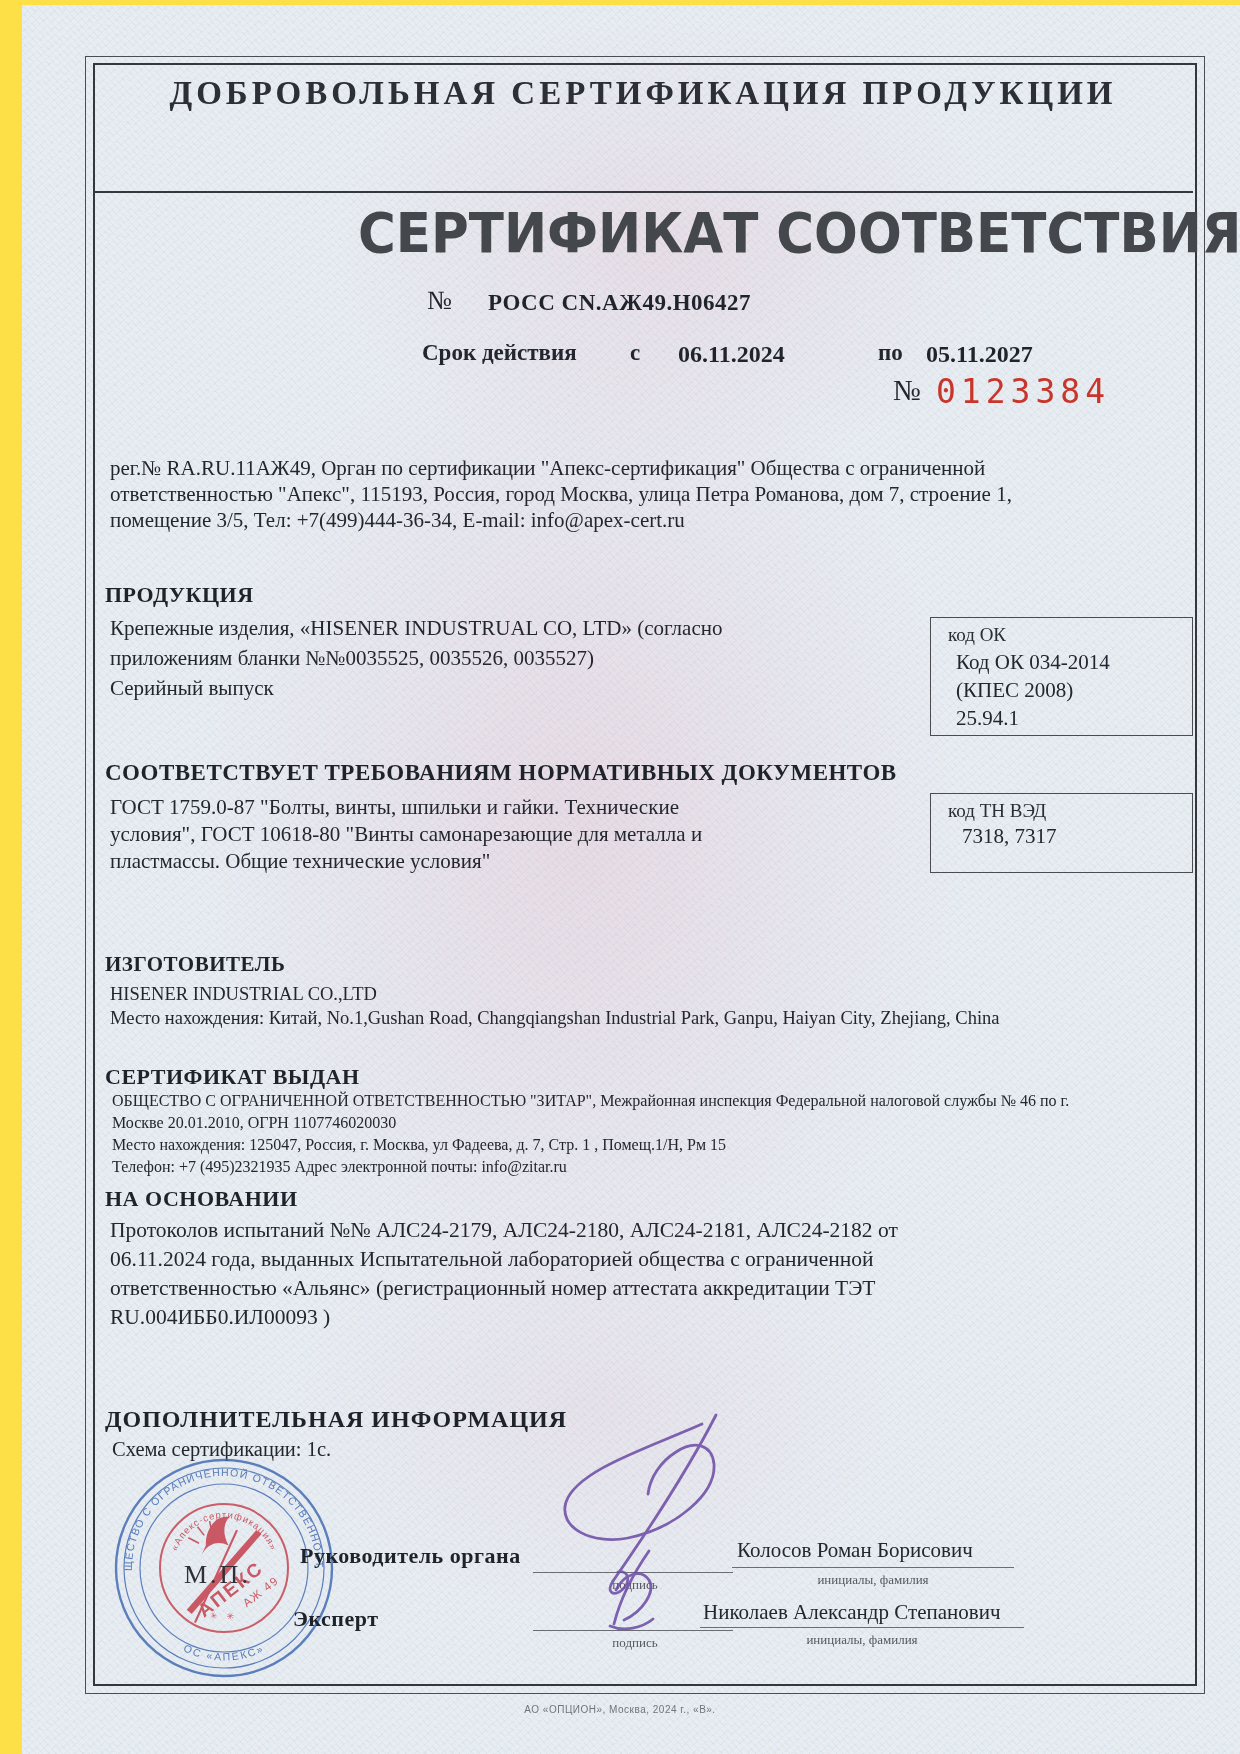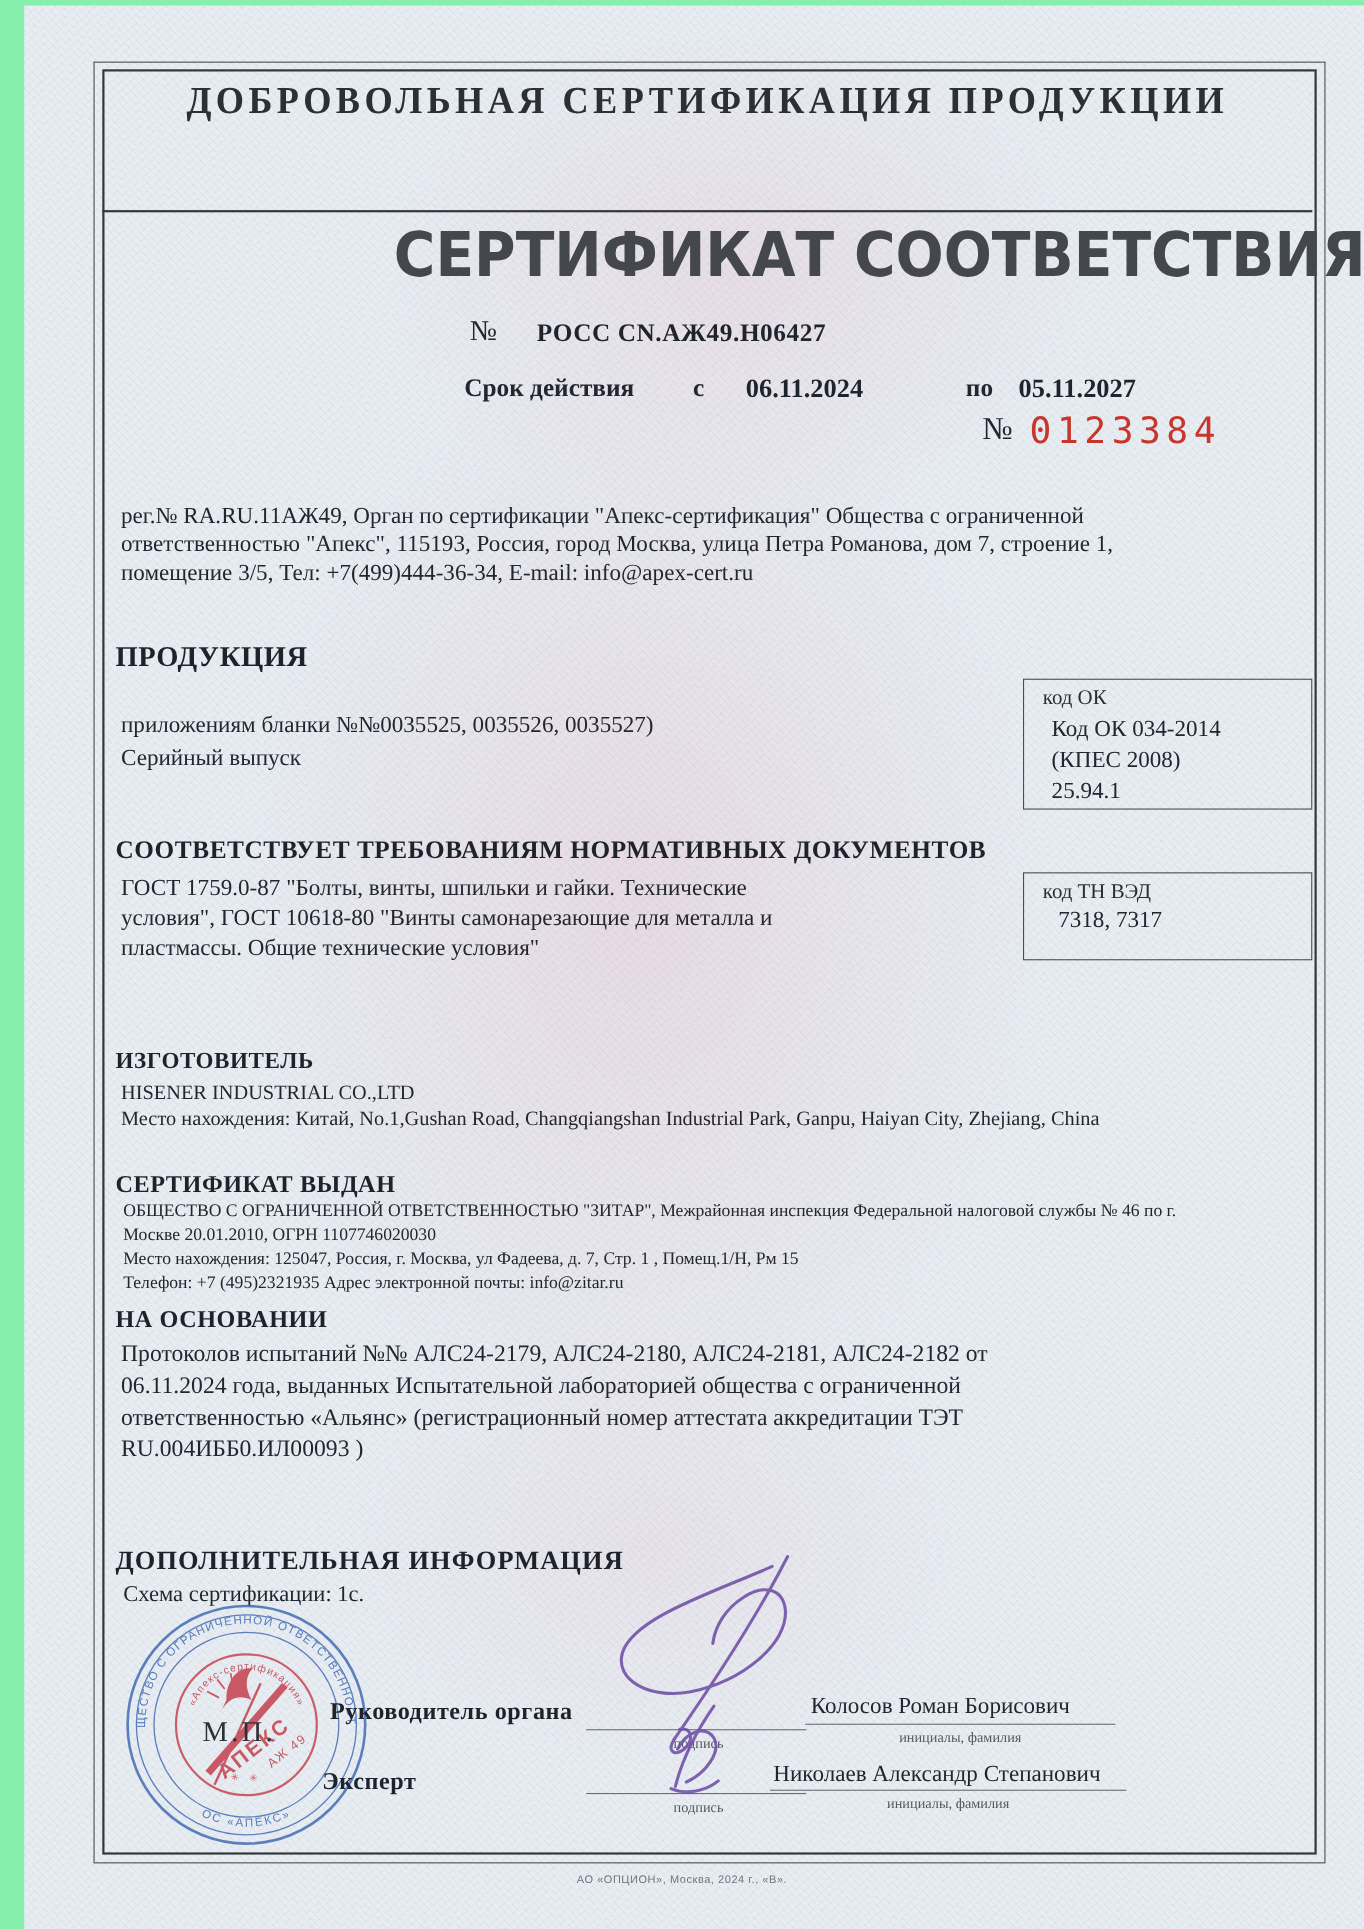--- a/index.html
+++ b/index.html
@@ -1,16 +1,16 @@
 <!DOCTYPE html>
 <html><head>
 <meta charset="utf-8">
 <style>
   html,body{margin:0;padding:0;background:#ffffff;}
-  #page{position:relative;width:1240px;height:1754px;background:#86efac;overflow:hidden;
+  #page{position:relative;width:1240px;height:1754px;background:#fde047;overflow:hidden;
         font-family:"Liberation Serif",serif;color:#252a33;}
   .paper{position:absolute;left:22px;top:5px;width:1218px;height:1749px;
     background:
       radial-gradient(ellipse 520px 720px at 46% 47%, rgba(230,193,209,.42), rgba(230,193,209,0) 72%),
       radial-gradient(ellipse 470px 330px at 53% 14%, rgba(230,193,209,.36), rgba(230,193,209,0) 70%),
       radial-gradient(ellipse 420px 300px at 47% 80%, rgba(230,193,209,.25), rgba(230,193,209,0) 70%),
       #e8edf2;}
   .texture{position:absolute;left:22px;top:5px;width:1218px;height:1749px;
     background-image:
       repeating-linear-gradient(48deg, rgba(145,175,205,.10) 0 1px, transparent 1px 5px),
@@ -57,21 +57,22 @@
   <div class="t serif" style="left:878px;top:340px;font-size:23px;font-weight:bold;color:#23262e;">по</div>
   <div class="t serif" style="left:926px;top:341px;font-size:24px;font-weight:bold;color:#1f232b;">05.11.2027</div>
 
   <div class="t serif" style="left:893px;top:374px;font-size:29px;color:#23262e;">№</div>
   <div class="t" style="left:936px;top:372px;font-family:'DejaVu Sans Mono',monospace;font-size:33px;letter-spacing:5px;color:#c8352b;">0123384</div>
 
   <div class="t bodytxt" style="left:110px;top:456px;">рег.№ RA.RU.11АЖ49, Орган по сертификации "Апекс-сертификация" Общества с ограниченной</div>
   <div class="t bodytxt" style="left:110px;top:482px;">ответственностью "Апекс", 115193, Россия, город Москва, улица Петра Романова, дом 7, строение 1,</div>
   <div class="t bodytxt" style="left:110px;top:508px;">помещение 3/5, Тел: +7(499)444-36-34, E-mail: info@apex-cert.ru</div>
 
-  <div class="t heading" style="left:105px;top:582px;font-size:26px;">ПРОДУКЦИЯ</div>
+  <div class="t heading" style="left:105px;top:582px;font-size:22px;">ПРОДУКЦИЯ</div>
+  <div class="t bodytxt" style="left:110px;top:616px;">Крепежные изделия, «HISENER INDUSTRUAL CO, LTD» (согласно</div>
   <div class="t bodytxt" style="left:110px;top:646px;">приложениям бланки №№0035525, 0035526, 0035527)</div>
   <div class="t bodytxt" style="left:110px;top:676px;">Серийный выпуск</div>
 
   <div class="box" style="left:930px;top:617px;width:261px;height:117px;"></div>
   <div class="t serif" style="left:948px;top:624px;font-size:19px;color:#2a2d34;">код ОК</div>
   <div class="t bodytxt" style="left:956px;top:650px;">Код ОК 034-2014</div>
   <div class="t bodytxt" style="left:956px;top:678px;">(КПЕС 2008)</div>
   <div class="t bodytxt" style="left:956px;top:706px;">25.94.1</div>
 
   <div class="t heading" style="left:105px;top:760px;font-size:23px;">СООТВЕТСТВУЕТ ТРЕБОВАНИЯМ НОРМАТИВНЫХ ДОКУМЕНТОВ</div>

